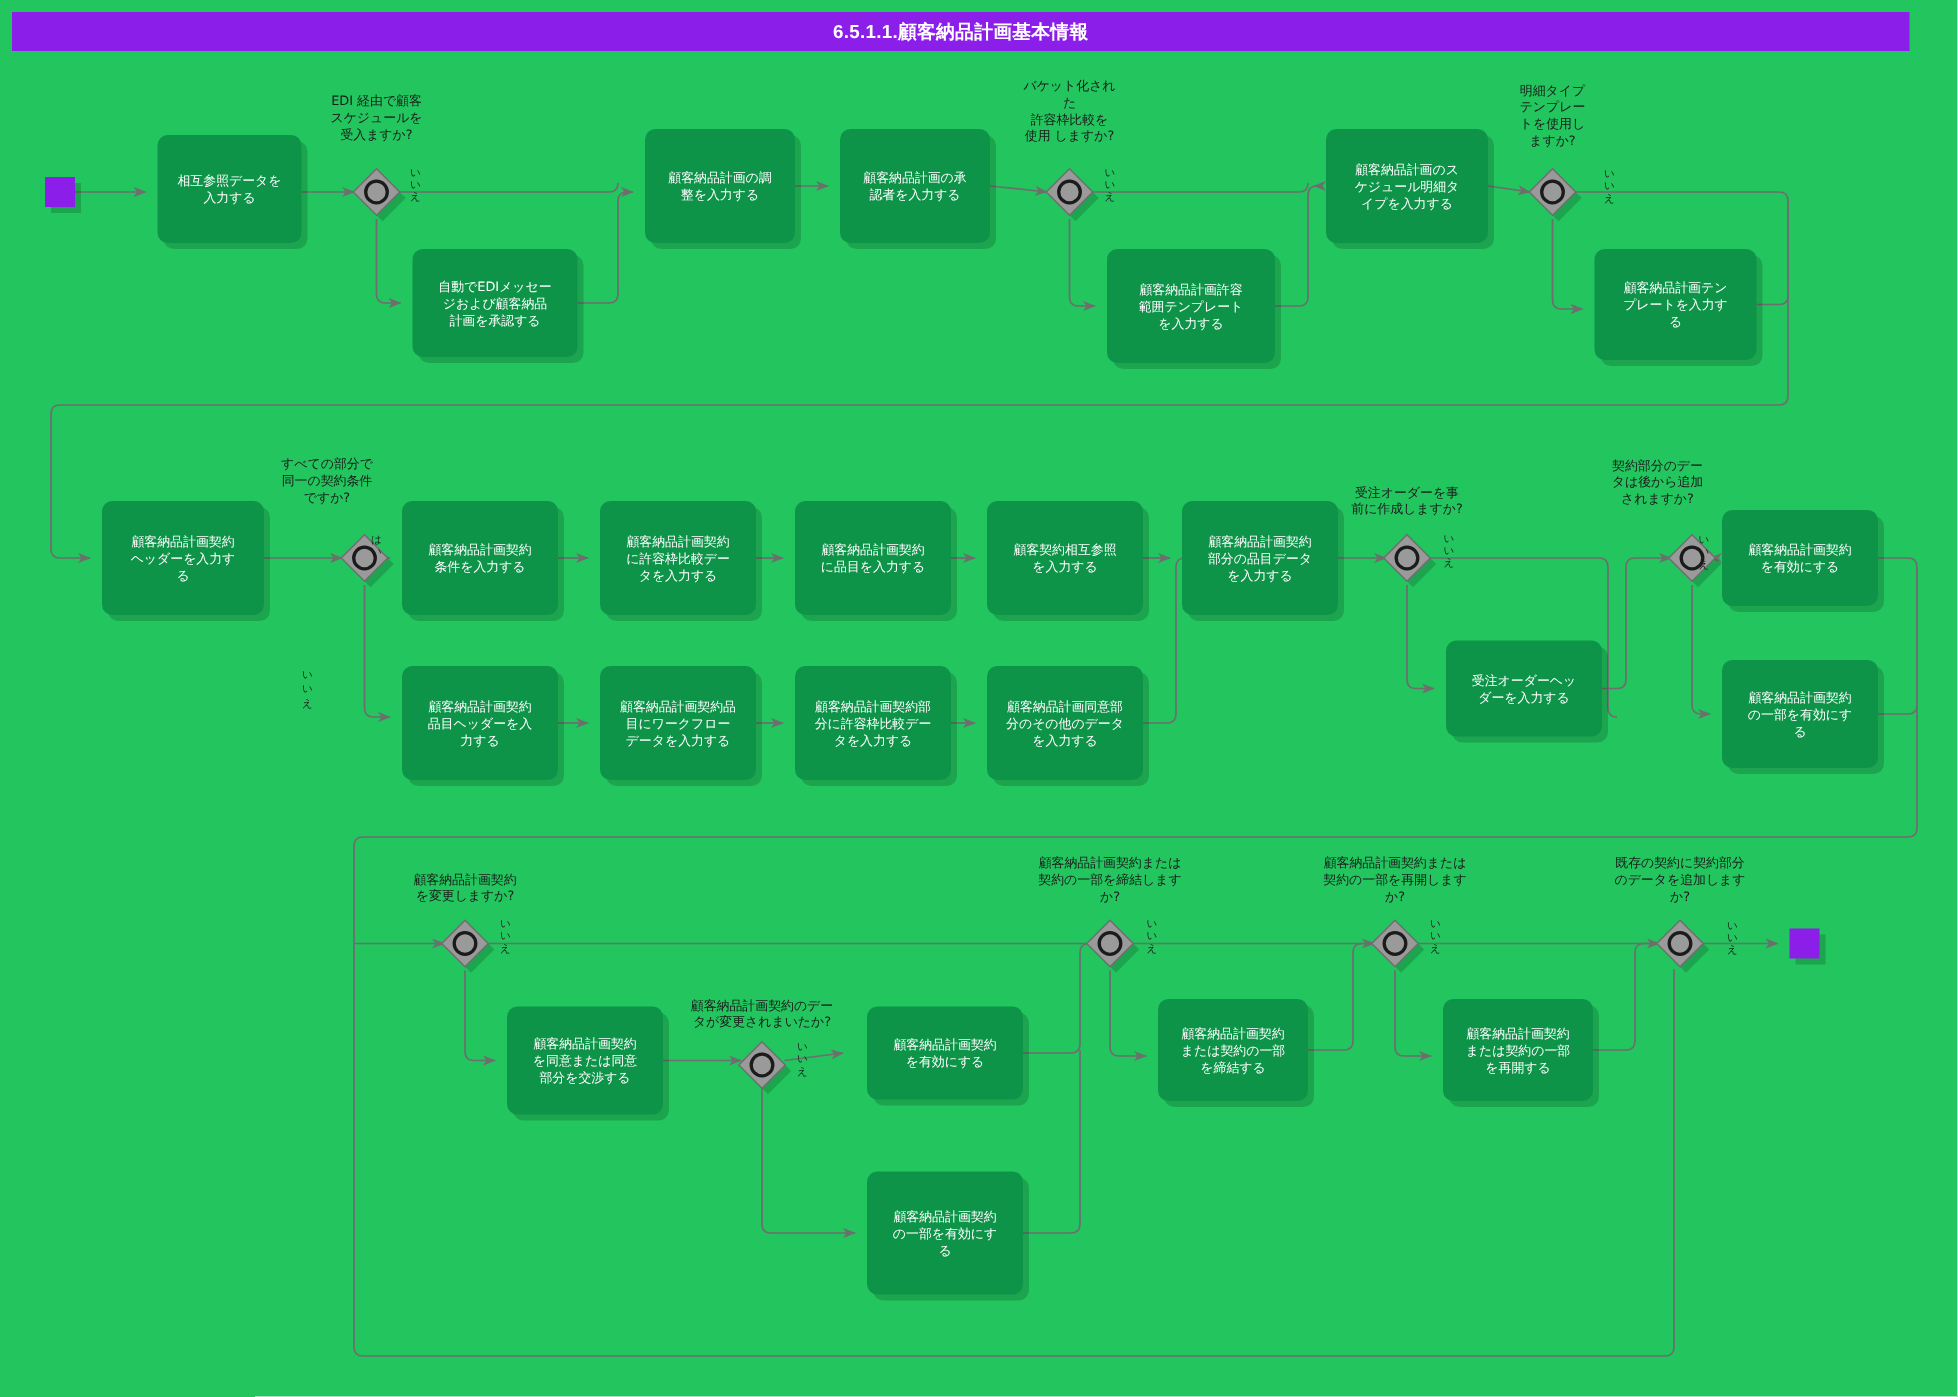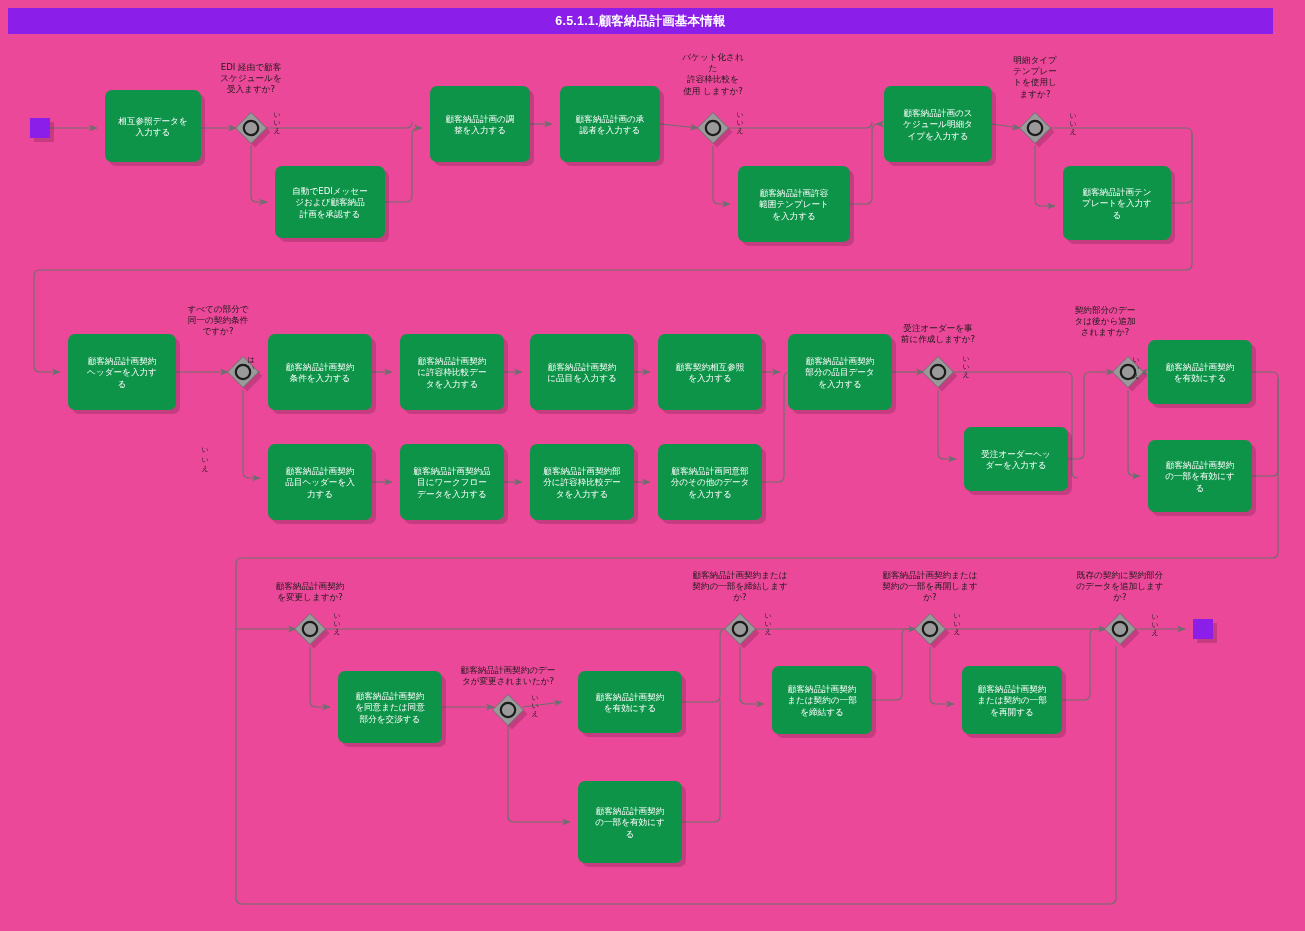--- a/index.html
+++ b/index.html
@@ -1,17 +1,17 @@
 <!DOCTYPE html>
 <html><head>
 <meta charset="utf-8">
 <style>
   html,body{margin:0;padding:0;background:#ffffff;}
   body{font-family:"Liberation Sans","DejaVu Sans",sans-serif;}
-  #page{position:relative;width:1305px;height:931px;background:#ec4899;overflow:hidden;}
+  #page{position:relative;width:1305px;height:931px;background:#22c55e;overflow:hidden;}
   #titlebar{position:absolute;left:8px;top:8px;width:1265px;height:26px;background:#8B1EE8;
             display:flex;align-items:center;justify-content:center;}
   #titlebar .t{color:#ffffff;font-size:12.5px;font-weight:bold;letter-spacing:.2px;}
   svg#flow{position:absolute;left:0;top:0;width:1305px;height:931px;}
   .tbox{fill:#0E9449;}
   .tbox-sh{fill:#000;opacity:.16;}
   .marker{fill:#8B1EE8;}
   .marker-sh{fill:#000;opacity:.16;}
   .gw-d{fill:#9a9a9a;stroke:#6e6e6e;stroke-width:1;}
   .gw-d-sh{fill:#000;opacity:.16;}

